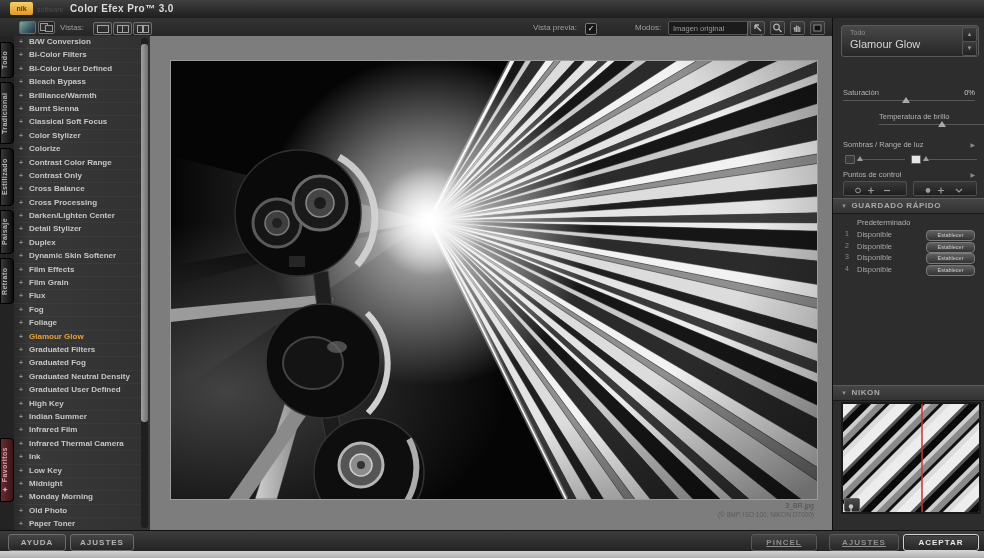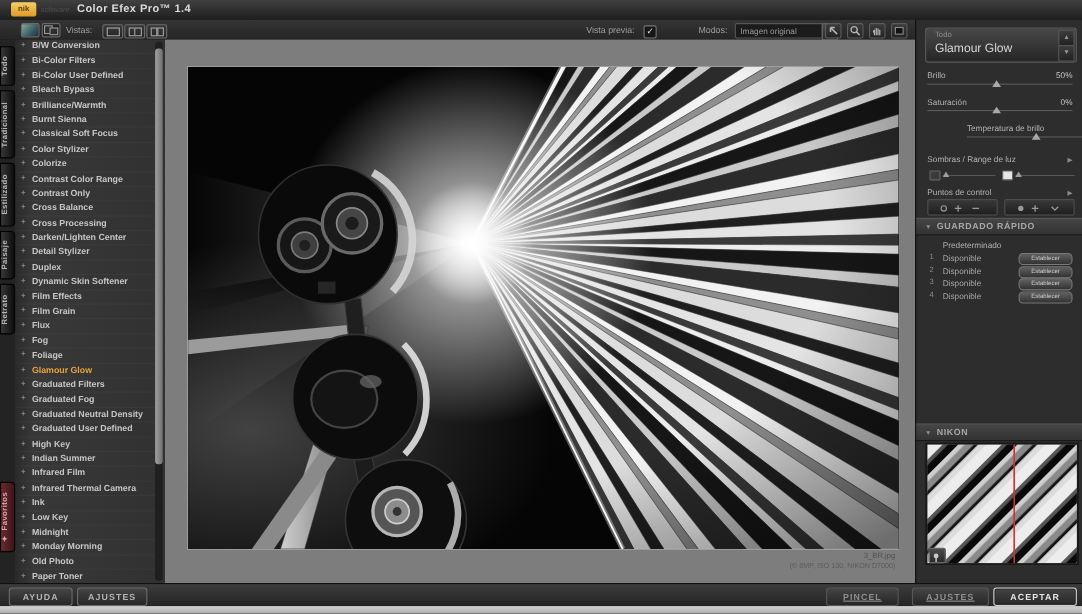--- a/index.html
+++ b/index.html
@@ -93,21 +93,21 @@
         border-radius:3px;color:#b4b4b4;font-size:8px;font-weight:bold;letter-spacing:1px;text-align:center;line-height:15px;}
   .bbtn.dim{color:#8f8f8f;border-color:#585858;text-decoration:underline;}
   .bbtn.primary{border-color:#d2d2d2;color:#e6e6e6;box-shadow:0 0 0 1px #2a2a2a inset;}
 </style>
 </head>
 <body>
 
 <div id="titlebar" class="abs">
   <div id="logo" class="abs">nik</div>
   <div id="logo-sub" class="abs">software</div>
-  <div id="app-title" class="abs">Color Efex Pro™ 1.4</div>
+  <div id="app-title" class="abs">Color Efex Pro™ 3.0</div>
 </div>
 
 <div id="toolbar" class="abs">
   <div id="img-icon" class="abs mini-ic"></div>
   <div id="frames-icon" class="abs mini-ic"></div>
   <span class="abs tool-label" style="left:60px">Vistas:</span>
   <div class="abs viewbtn" style="left:93px">
       <div class="inner"></div>
     </div>
   <div class="abs viewbtn split" style="left:113px">
@@ -333,26 +333,20 @@
   <div id="caption2" class="abs">(© 8MP, ISO 100, NIKON D7000)</div>
 </div>
 
 <div id="rpanel" class="abs">
   <div id="fheader" class="abs">
     <div class="cat">Todo</div>
     <div class="name">Glamour Glow</div>
     <div class="spin" style="top:1px">▲</div>
     <div class="spin" style="top:15px">▼</div>
   </div>
-  <div class="srow" style="top: 46px;">
-      <span class="lbl">Brillo</span>
-      <span class="val">50%</span>
-      <div class="track"></div>
-      <div class="thumb"></div>
-    </div>
     <div class="srow" style="top: 70px;">
       <span class="lbl">Saturación</span>
       <span class="val">0%</span>
       <div class="track"></div>
       <div class="thumb"></div>
     </div>
     <div class="srow" style="top: 94px; margin-left: 36px;">
       <span class="lbl">Temperatura de brillo</span>
       <span class="val">0%</span>
       <div class="track"></div>

